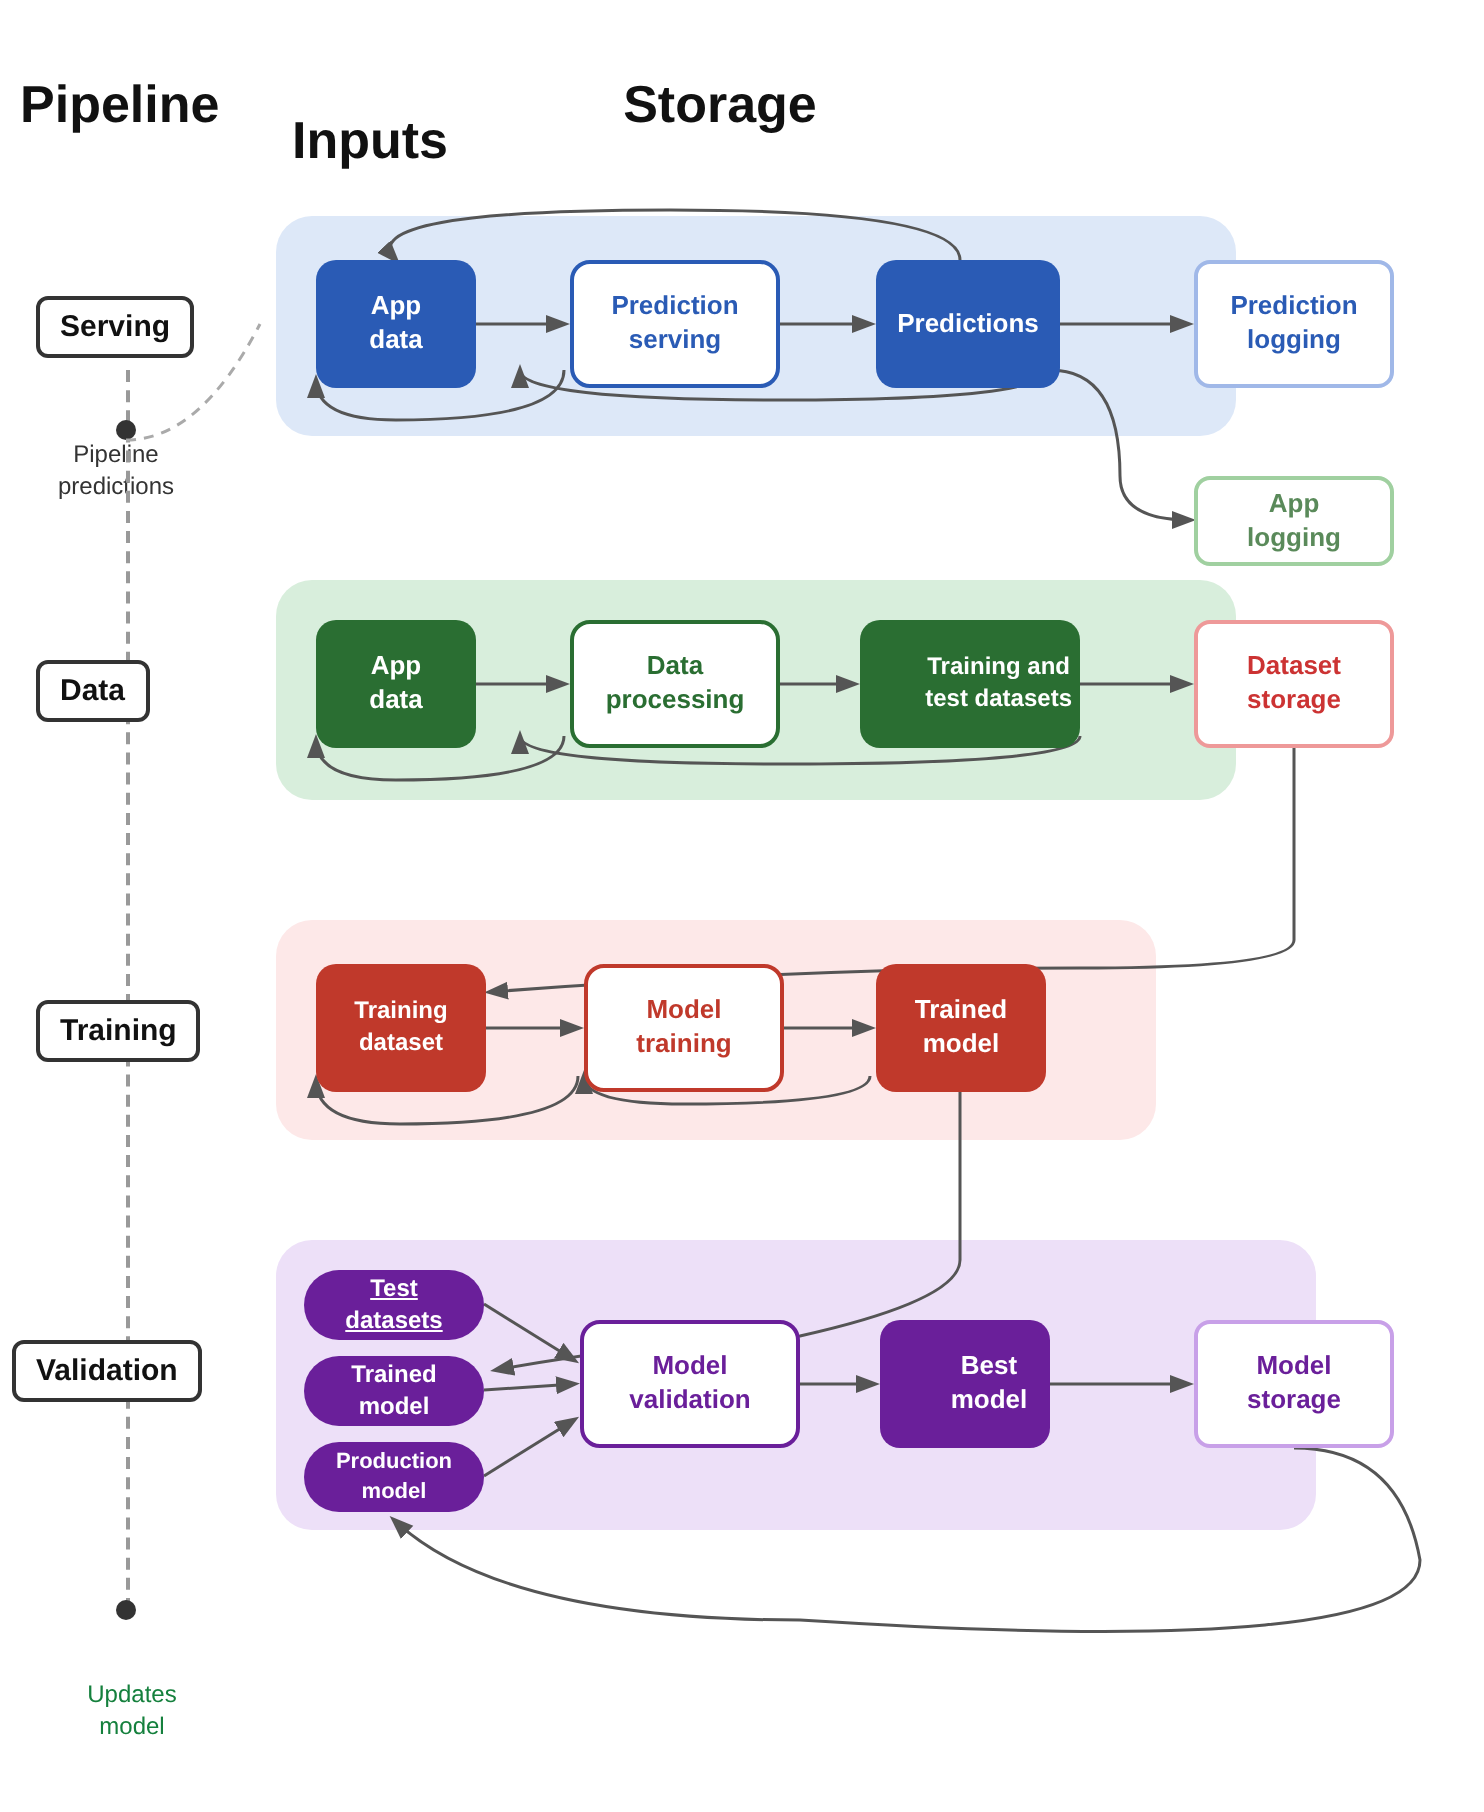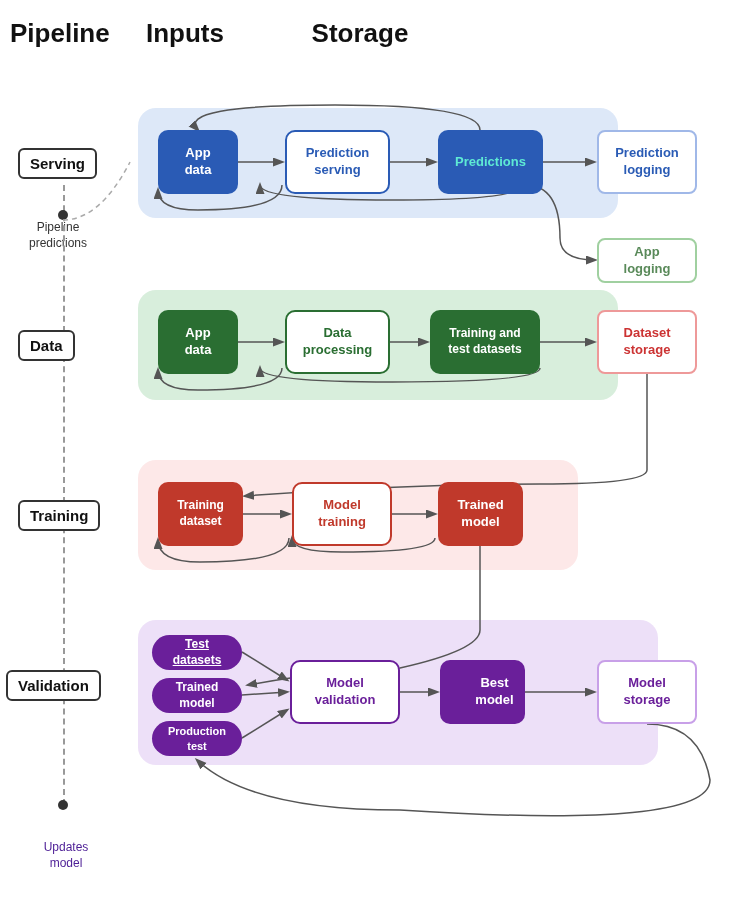--- a/index.html
+++ b/index.html
@@ -28,21 +28,21 @@
       align-items: center;
     }
 
     .header-col {
       font-size: 26px;
       font-weight: 700;
       color: #111;
       text-align: center;
     }
     .header-pipeline { width: 90px; margin-left: 10px; }
-    .header-inputs { width: 130px; margin-left: 20px; }
+    .header-inputs { width: 130px; margin-left: 20px; margin-top: 37px; }
     .header-outputs { width: 220px; margin-left: 100px; }
     .header-storage { width: 120px; margin-left: 50px; }
 
     
     .pipeline-label {
       position: absolute;
       border: 2px solid #333;
       border-radius: 6px;
       padding: 5px 10px;
       font-size: 15px;
@@ -86,23 +86,23 @@
     }
     .node-prediction-serving {
       background: #fff;
       color: #2a5bb5;
       border: 2px solid #2a5bb5;
       left: 285px; top: 130px;
       width: 105px; height: 64px;
     }
     .node-predictions {
       background: #2a5bb5;
-      color: #5eead4;
+      color: #ffffff;
       left: 438px; top: 130px;
-      width: 105px; height: 64px;
+      width: 92px; height: 64px;
     }
     .node-prediction-logging {
       background: #fff;
       color: #2a5bb5;
       border: 2px solid #a0b8e8;
       border-radius: 8px;
       left: 597px; top: 130px;
       width: 100px; height: 64px;
       font-weight: 600;
     }
@@ -132,20 +132,21 @@
       border: 2px solid #2a6e32;
       left: 285px; top: 310px;
       width: 105px; height: 64px;
     }
     .node-training-test-datasets {
       background: #2a6e32;
       color: #fff;
       left: 430px; top: 310px;
       width: 110px; height: 64px;
       font-size: 12px;
+      justify-content: flex-end;
     }
     .node-dataset-storage {
       background: #fff;
       color: #cc3333;
       border: 2px solid #ee9999;
       border-radius: 8px;
       left: 597px; top: 310px;
       width: 100px; height: 64px;
       font-weight: 600;
       font-size: 13px;
@@ -252,21 +253,21 @@
       text-align: center;
       width: 80px;
       line-height: 1.3;
     }
 
     .updates-text {
       position: absolute;
       left: 26px;
       top: 840px;
       font-size: 12px;
-      color: #4c1d95;
+      color: #15803d;
       text-align: center;
       width: 80px;
       line-height: 1.3;
     }
 
     
     .arrows-svg {
       position: absolute;
       top: 0; left: 0;
       width: 742px;
@@ -357,21 +358,21 @@
   <div class="node node-test-datasets">
     <span style="white-space:pre-line;text-decoration:underline;">Test
 datasets</span>
   </div>
   <div class="node node-trained-model-v">
     <span style="white-space:pre-line;">Trained
 model</span>
   </div>
   <div class="node node-production-model">
     <span style="white-space:pre-line;">Production
-test</span>
+model</span>
   </div>
   <div class="node node-model-validation">
     <span style="white-space:pre-line;">Model
 validation</span>
   </div>
   <div class="node node-best-model">
     <span style="white-space:pre-line;margin-left:24px;">Best model</span>
   </div>
   <div class="node node-model-storage">
     <span style="white-space:pre-line;">Model

